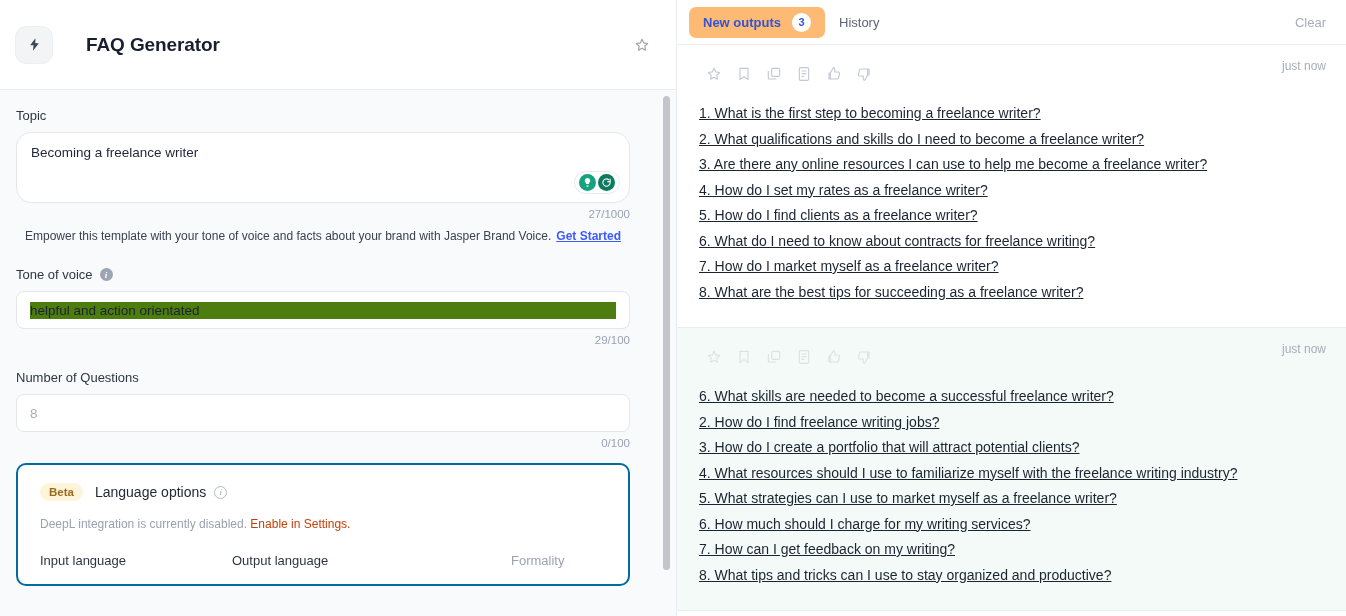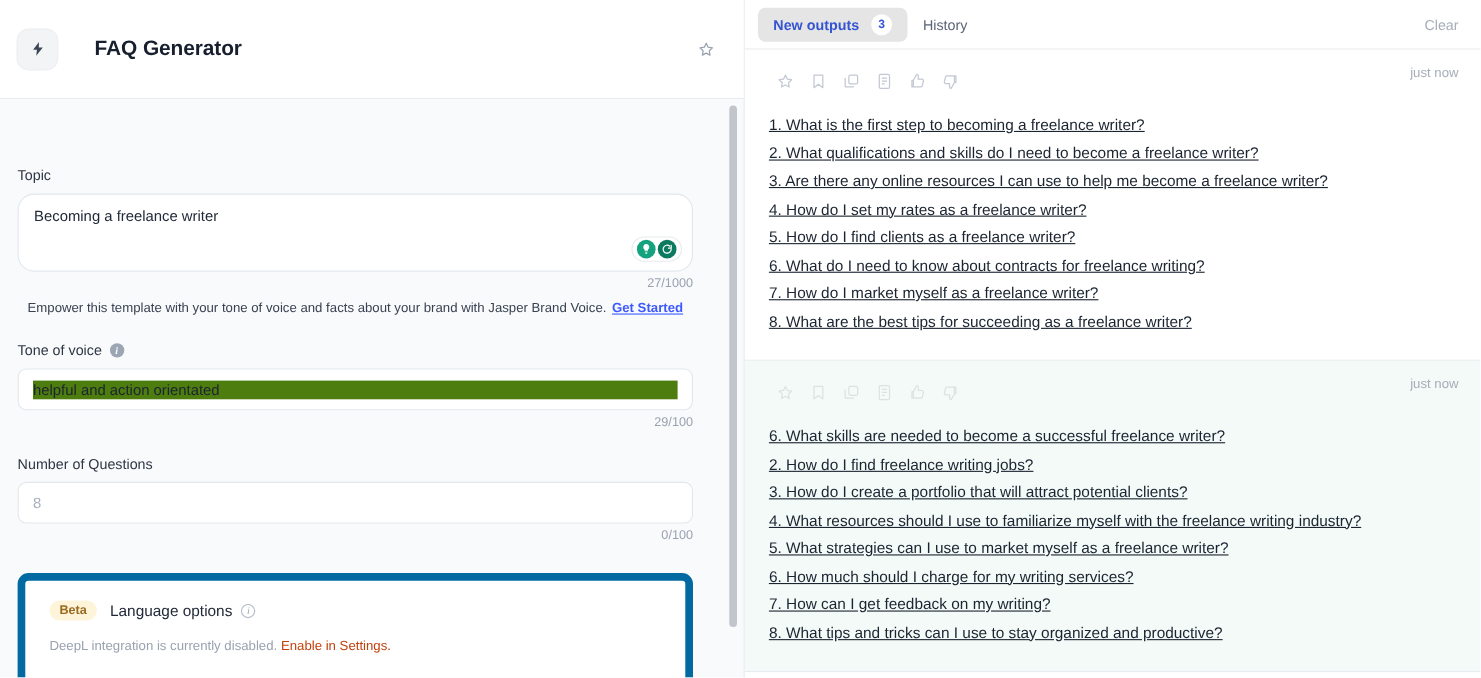--- a/index.html
+++ b/index.html
@@ -11,21 +11,20 @@
   }
   .app { display: flex; width: 1346px; height: 616px; }
 
   
   .left-panel {
     width: 677px; height: 616px;
     background: #f8fafc;
     display: flex; flex-direction: column;
     position: relative;
     border-right: 1px solid #e8ebef;
-    gap: 44px;
   }
   .left-header {
     height: 90px; min-height: 90px;
     background: #ffffff;
     border-bottom: 1px solid #e8ebef;
     display: flex; align-items: center;
     padding: 0 22px 0 15px;
     position: relative;
   }
   .bolt-btn {
@@ -103,22 +102,22 @@
     border: 1px solid #e3e7ec; border-radius: 8px;
     padding: 0 13px; display: flex; align-items: center;
     font-size: 13.5px; color: #222a38;
   }
   .input-box .selected {
     background: #4d7c0f; display: block; width: 100%;
     padding: 1px 0; color: #1b2431;
   }
   .input-box .ph { color: #a8afbb; }
   .lang-card {
-    margin-top: 28px; background: #ffffff;
-    border: 7px solid #0369a1; border-radius: 10px;
+    margin-top: 14px; background: #ffffff;
+    border: 2px solid #0369a1; border-radius: 10px;
     padding: 18px 22px 16px 22px;
   }
   .lang-head { display: flex; align-items: center; gap: 12px; }
   .beta-badge {
     background: #fdf4da; color: #9a6a1e;
     font-size: 11.5px; font-weight: bold;
     padding: 3px 9px; border-radius: 11px;
   }
   .lang-title {
     font-size: 14px; color: #222a38;
@@ -152,21 +151,21 @@
     height: 45px; min-height: 45px;
     border-bottom: 1px solid #e8ebef;
     display: flex; align-items: center;
     padding: 0 20px 0 12px;
   }
   .tab {
     font-size: 13px; color: #5c6576;
     padding: 6px 14px; border-radius: 7px;
     display: flex; align-items: center; gap: 11px;
   }
-  .tab.active { background: #e5e5e5; color: #3454d1; font-weight: bold; }
+  .tab.active { background: #fdba74; color: #3454d1; font-weight: bold; }
   .tab-badge {
     background: #ffffff; border-radius: 50%;
     width: 19px; height: 19px; font-size: 11px;
     color: #3454d1; font-weight: bold;
     display: flex; align-items: center; justify-content: center;
   }
   .clear-link { margin-left: auto; font-size: 13px; color: #a6adb9; }
 
   .outputs { flex: 1; overflow: hidden; }
   .output-card {

